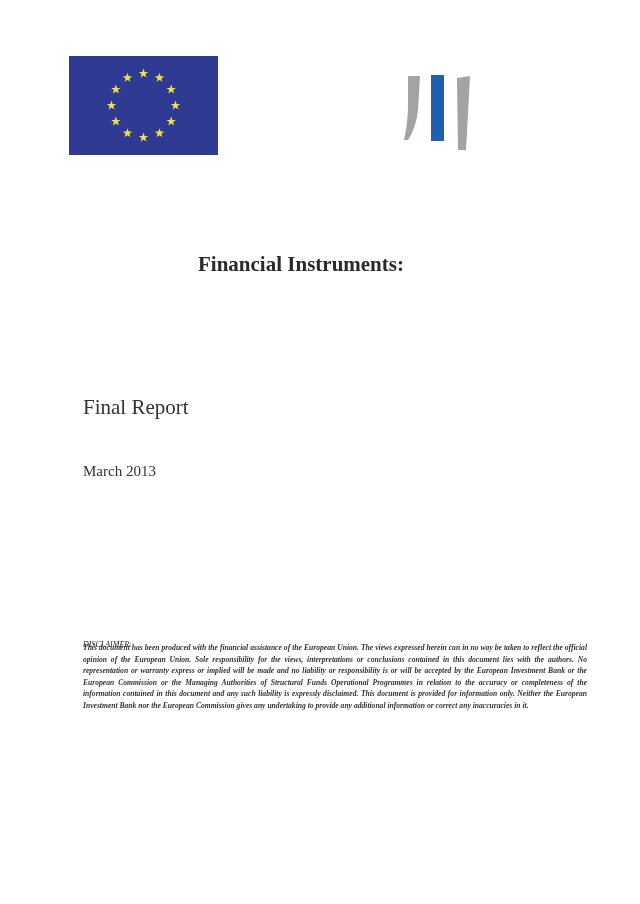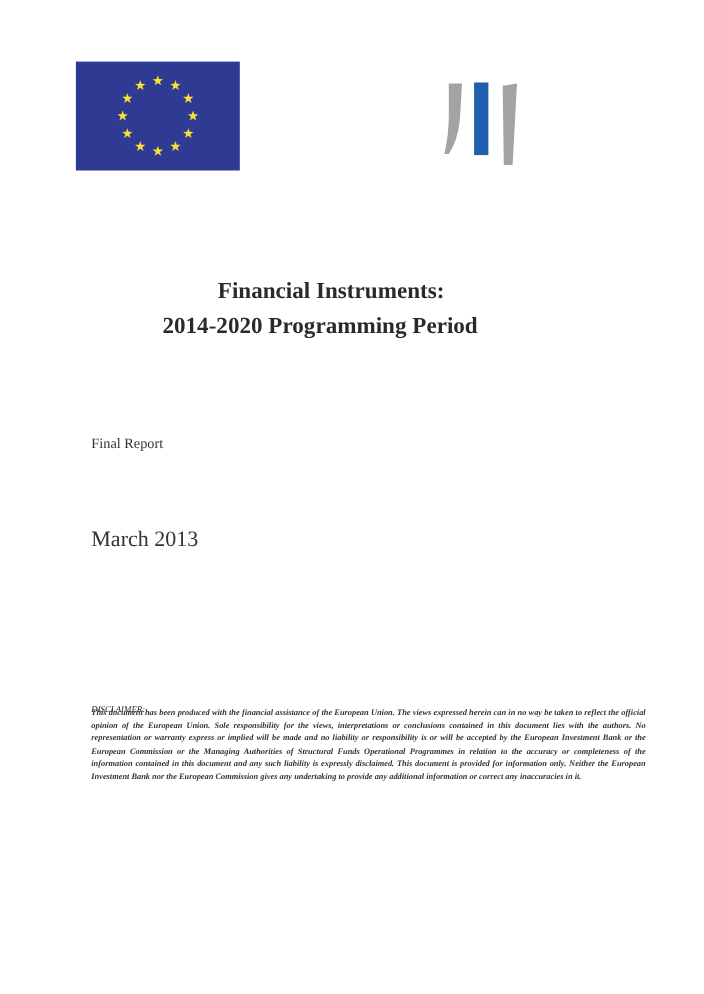--- a/index.html
+++ b/index.html
@@ -19,22 +19,22 @@
       font-family: "DejaVu Sans", "Liberation Sans", sans-serif; font-weight: bold;
       color: #2f6fb3; font-size: 17px; line-height: 21px; letter-spacing: -0.3px;
     }
     .eib-text div { white-space: nowrap; }
     .title-block {
       position: absolute; left: 0; top: 248px; width: 572px; text-align: center;
     }
     .title-line1 { font-size: 21px; font-weight: bold; line-height: 32px; color: #2a2a2a; margin-left: 30px; }
     .title-line2 { font-size: 21px; font-weight: bold; line-height: 34px; color: #2a2a2a; margin-left: 10px; }
     .title-line3 { font-size: 21px; font-weight: bold; line-height: 32px; color: #2a2a2a; margin-left: 10px; }
-    .report-type { position: absolute; left: 83px; top: 395px; font-size: 13px; color: #333; }
-    .report-date { position: absolute; left: 83px; top: 479px; font-size: 20px; color: #333; }
+    .report-type { position: absolute; left: 83px; top: 395px; font-size: 21px; color: #333; }
+    .report-date { position: absolute; left: 83px; top: 463px; font-size: 15px; color: #333; }
     .disclaimer-heading {
       position: absolute; left: 83px; top: 640px; font-size: 8px; font-weight: normal; font-style: italic;
       color: #222;
     }
     .disclaimer-body {
       position: absolute; left: 83px; top: 642px; width: 504px;
       font-size: 7.6px; line-height: 11.6px; font-weight: bold; font-style: italic;
       text-align: justify; color: #333;
     }
   </style>
@@ -68,20 +68,19 @@
     <svg viewBox="0 0 80 80" width="80" height="80" xmlns="http://www.w3.org/2000/svg">
       <path d="M8,6 L20,6 L18,40 Q16,58 8,70 L4,70 Q8,52 8,36 Z" fill="#a3a3a3"></path>
       <rect x="31" y="5" width="13" height="66" fill="#1f5fae"></rect>
       <path d="M57,8 L70,6 L66,80 L58,80 Z" fill="#a3a3a3"></path>
     </svg>
   </div>
 </div>
 
 <div class="title-block">
   <div class="title-line1">Financial Instruments:</div>
-  <div class="title-line3">2014-2020 Programming Period</div>
 </div>
 
 <div class="report-type">Final Report</div>
 <div class="report-date">March 2013</div>
 
 <div class="disclaimer-heading">DISCLAIMER:</div>
 <div class="disclaimer-body">This document has been produced with the financial assistance of the European Union. The views expressed herein can in no way be taken to reflect the official opinion of the European Union. Sole responsibility for the views, interpretations or conclusions contained in this document lies with the authors. No representation or warranty express or implied will be made and no liability or responsibility is or will be accepted by the European Investment Bank or the European Commission or the Managing Authorities of Structural Funds Operational Programmes in relation to the accuracy or completeness of the information contained in this document and any such liability is expressly disclaimed. This document is provided for information only. Neither the European Investment Bank nor the European Commission gives any undertaking to provide any additional information or correct any inaccuracies in it.</div>
 
 </body></html>

